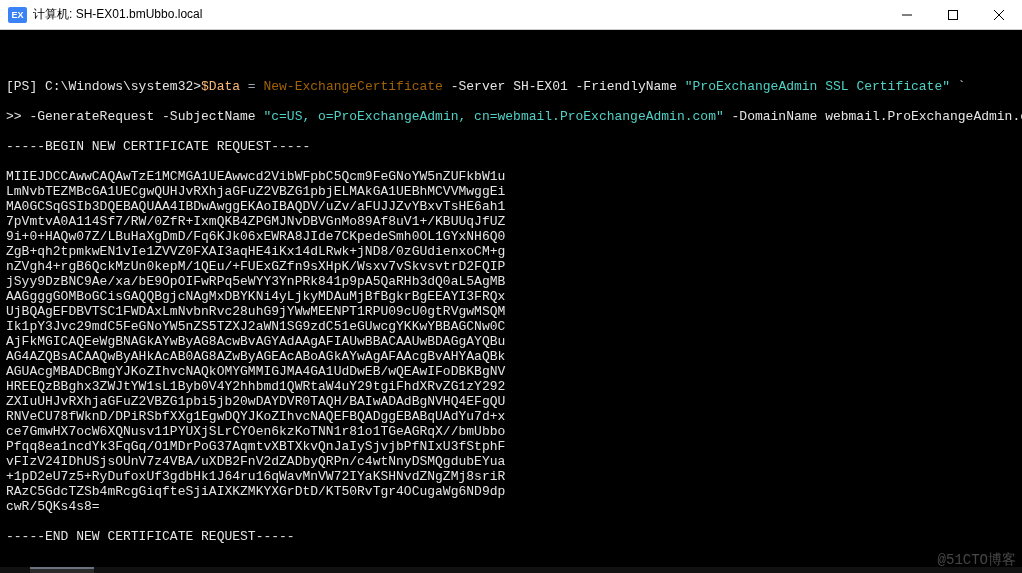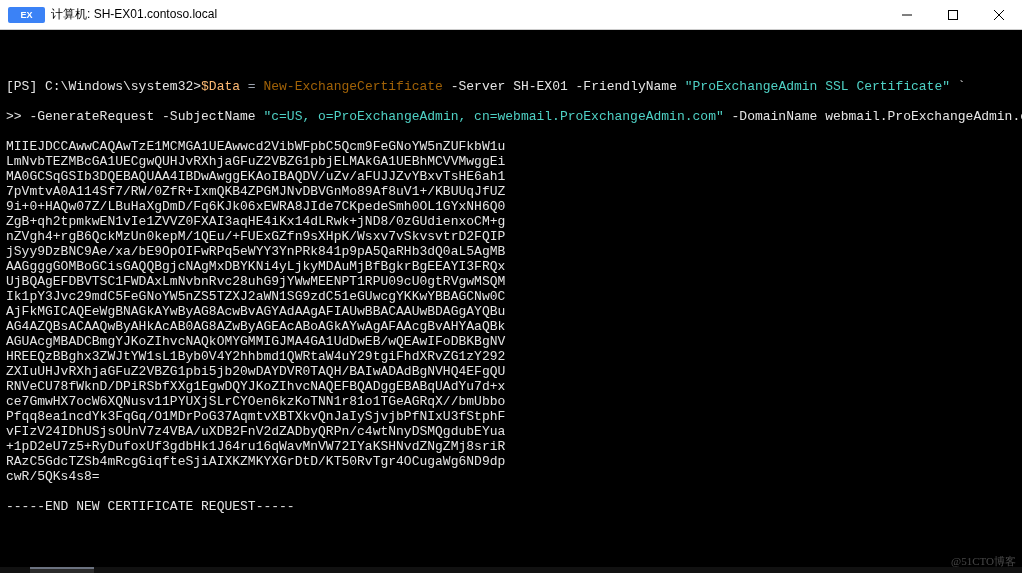--- a/index.html
+++ b/index.html
@@ -17,21 +17,21 @@
     height: 30px;
     background: #fff;
     color: #000;
     display: flex;
     align-items: center;
     font-family: 'Segoe UI', Tahoma, sans-serif;
     font-size: 12px;
     border-bottom: 1px solid #ccc;
   }
   .title-icon {
-    width: 37px; height: 16px;
+    width: 19px; height: 16px;
     background: #3b82f6;
     margin: 0 6px 0 8px;
     display: flex; align-items: center; justify-content: center;
     color: #fff; font-size: 9px; font-weight: bold;
     border-radius: 2px;
   }
   .title-text { flex: 0 0 auto; }
   .title-spacer { flex: 1; }
   .win-btn {
     width: 46px; height: 30px;
@@ -54,22 +54,22 @@
   .c-grayl  { color: #9ca3af; }
   .c-teal   { color: #4fd1c5; }
   .c-magenta{ color: #fdba74; }
   .block-text { color: #e5e5e5; }
 
   .watermark {
     position: absolute;
     right: 6px;
     bottom: 4px;
     color: rgba(200,200,200,0.35);
-    font-family: Liberation Serif, serif;
-    font-size: 11px;
+    font-family: Liberation Mono, monospace;
+    font-size: 14px;
     pointer-events: none;
   }
   .taskbar-strip {
     position: absolute;
     left: 0; bottom: 0;
     width: 100%; height: 6px;
     background: #111;
   }
   .taskbar-highlight {
     position: absolute;
@@ -77,21 +77,21 @@
     width: 64px; height: 6px;
     background: #2b2b2b;
     border-top: 2px solid #6b7280;
   }
 </style>
 </head>
 <body>
 
 <div class="titlebar">
   <div class="title-icon">EX</div>
-  <div class="title-text">计算机: SH-EX01.contoso.local</div>
+  <div class="title-text">计算机: SH-EX01.bmUbbo.local</div>
   <div class="title-spacer"></div>
   <div class="win-btn">
     <svg viewBox="0 0 10 10">
         <line x1="0" y1="5" x2="10" y2="5" stroke="currentColor" stroke-width="1"></line>
       </svg>
   </div>
   <div class="win-btn">
     <svg viewBox="0 0 10 10">
         <rect x="0.5" y="0.5" width="9" height="9" fill="none" stroke="currentColor" stroke-width="1"></rect>
       </svg>
@@ -101,20 +101,21 @@
         <line x1="0" y1="0" x2="10" y2="10" stroke="currentColor" stroke-width="1"></line>
         <line x1="10" y1="0" x2="0" y2="10" stroke="currentColor" stroke-width="1"></line>
       </svg>
   </div>
 </div>
 
 <div class="terminal">
 <div class="line">&nbsp;</div>
 <div class="line"><span class="c-white">[PS] C:\Windows\system32&gt;</span><span class="c-magenta">$Data</span><span class="c-grayl"> = </span><span class="c-yellow">New-ExchangeCertificate</span><span class="c-gray"> -Server </span><span class="c-white">SH-EX01</span><span class="c-gray"> -FriendlyName </span><span class="c-teal">"ProExchangeAdmin SSL Certificate"</span><span class="c-white"> `</span></div>
 <div class="line"><span class="c-white">&gt;&gt; </span><span class="c-gray">-GenerateRequest</span><span class="c-gray"> -SubjectName </span><span class="c-teal">"c=US, o=ProExchangeAdmin, cn=webmail.ProExchangeAdmin.com"</span><span class="c-gray"> -DomainName </span><span class="c-white">webmail.ProExchangeAdmin.com,autodiscover.ProExchangeAdmin.com</span></div>
+<div class="line block-text">-----BEGIN NEW CERTIFICATE REQUEST-----</div>
 <div id="cert-block"><div class="line block-text">MIIEJDCCAwwCAQAwTzE1MCMGA1UEAwwcd2VibWFpbC5Qcm9FeGNoYW5nZUFkbW1u</div><div class="line block-text">LmNvbTEZMBcGA1UECgwQUHJvRXhjaGFuZ2VBZG1pbjELMAkGA1UEBhMCVVMwggEi</div><div class="line block-text">MA0GCSqGSIb3DQEBAQUAA4IBDwAwggEKAoIBAQDV/uZv/aFUJJZvYBxvTsHE6ah1</div><div class="line block-text">7pVmtvA0A114Sf7/RW/0ZfR+IxmQKB4ZPGMJNvDBVGnMo89Af8uV1+/KBUUqJfUZ</div><div class="line block-text">9i+0+HAQw07Z/LBuHaXgDmD/Fq6KJk06xEWRA8JIde7CKpedeSmh0OL1GYxNH6Q0</div><div class="line block-text">ZgB+qh2tpmkwEN1vIe1ZVVZ0FXAI3aqHE4iKx14dLRwk+jND8/0zGUdienxoCM+g</div><div class="line block-text">nZVgh4+rgB6QckMzUn0kepM/1QEu/+FUExGZfn9sXHpK/Wsxv7vSkvsvtrD2FQIP</div><div class="line block-text">jSyy9DzBNC9Ae/xa/bE9OpOIFwRPq5eWYY3YnPRk841p9pA5QaRHb3dQ0aL5AgMB</div><div class="line block-text">AAGgggGOMBoGCisGAQQBgjcNAgMxDBYKNi4yLjkyMDAuMjBfBgkrBgEEAYI3FRQx</div><div class="line block-text">UjBQAgEFDBVTSC1FWDAxLmNvbnRvc28uhG9jYWwMEENPT1RPU09cU0gtRVgwMSQM</div><div class="line block-text">Ik1pY3Jvc29mdC5FeGNoYW5nZS5TZXJ2aWN1SG9zdC51eGUwcgYKKwYBBAGCNw0C</div><div class="line block-text">AjFkMGICAQEeWgBNAGkAYwByAG8AcwBvAGYAdAAgAFIAUwBBACAAUwBDAGgAYQBu</div><div class="line block-text">AG4AZQBsACAAQwByAHkAcAB0AG8AZwByAGEAcABoAGkAYwAgAFAAcgBvAHYAaQBk</div><div class="line block-text">AGUAcgMBADCBmgYJKoZIhvcNAQkOMYGMMIGJMA4GA1UdDwEB/wQEAwIFoDBKBgNV</div><div class="line block-text">HREEQzBBghx3ZWJtYW1sL1Byb0V4Y2hhbmd1QWRtaW4uY29tgiFhdXRvZG1zY292</div><div class="line block-text">ZXIuUHJvRXhjaGFuZ2VBZG1pbi5jb20wDAYDVR0TAQH/BAIwADAdBgNVHQ4EFgQU</div><div class="line block-text">RNVeCU78fWknD/DPiRSbfXXg1EgwDQYJKoZIhvcNAQEFBQADggEBABqUAdYu7d+x</div><div class="line block-text">ce7GmwHX7ocW6XQNusv11PYUXjSLrCYOen6kzKoTNN1r81o1TGeAGRqX//bmUbbo</div><div class="line block-text">Pfqq8ea1ncdYk3FqGq/O1MDrPoG37AqmtvXBTXkvQnJaIySjvjbPfNIxU3fStphF</div><div class="line block-text">vFIzV24IDhUSjsOUnV7z4VBA/uXDB2FnV2dZADbyQRPn/c4wtNnyDSMQgdubEYua</div><div class="line block-text">+1pD2eU7z5+RyDufoxUf3gdbHk1J64ru16qWavMnVW72IYaKSHNvdZNgZMj8sriR</div><div class="line block-text">RAzC5GdcTZSb4mRcgGiqfteSjiAIXKZMKYXGrDtD/KT50RvTgr4OCugaWg6ND9dp</div><div class="line block-text">cwR/5QKs4s8=</div></div>
 <div class="line block-text">-----END NEW CERTIFICATE REQUEST-----</div>
 
 
 
 </div>
 
 <div class="watermark">@51CTO博客</div>
 <div class="taskbar-strip"></div>
 <div class="taskbar-highlight"></div>

